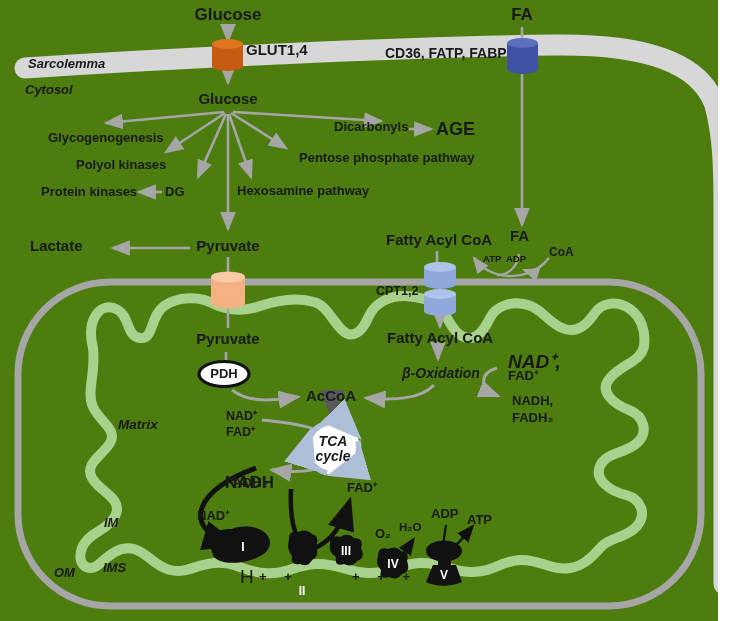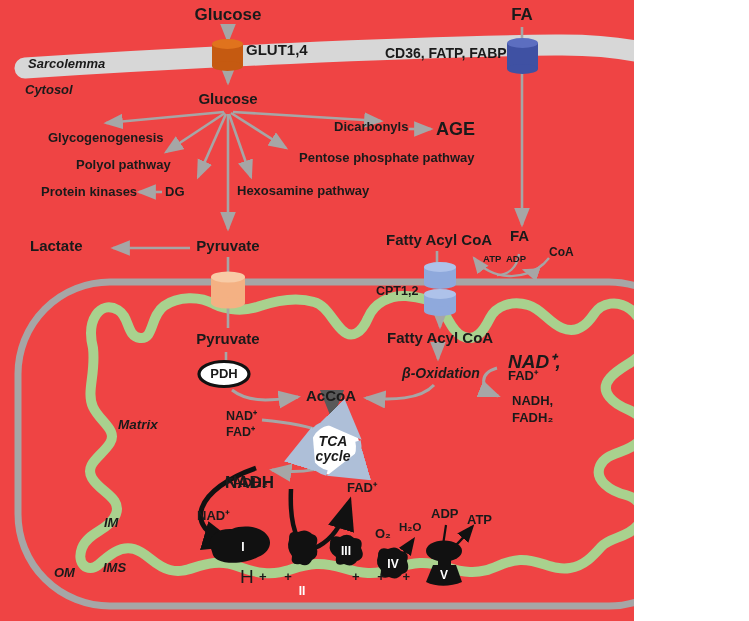--- a/index.html
+++ b/index.html
@@ -1,16 +1,16 @@
 <!DOCTYPE html>
 <html><head>
 <meta charset="utf-8">
 <style>
   html,body{margin:0;padding:0;background:#fff;}
-  #fig{position:relative;width:634px;height:621px;background:#ef4444;overflow:hidden;
+  #fig{position:relative;width:718px;height:621px;background:#4d7c0f;overflow:hidden;
        font-family:"Liberation Sans",sans-serif;}
   #fig svg{position:absolute;left:0;top:0;}
   .lbl{position:absolute;font-weight:bold;white-space:nowrap;color:#1a1a1a;line-height:1.05;}
   .it{font-style:italic;}
   .ctr{transform:translateX(-50%);}
   .wlbl{position:absolute;font-weight:bold;color:#fff;transform:translate(-50%,-50%);}
   .plus{letter-spacing:7px;}
 </style>
 </head>
 <body>
@@ -141,21 +141,21 @@
 
 <div class="lbl ctr" style="left:228px;top:6px;font-size:17px;">Glucose</div>
 <div class="lbl ctr" style="left:522px;top:6px;font-size:17px;">FA</div>
 <div class="lbl" style="left:246px;top:42px;font-size:15px;">GLUT1,4</div>
 <div class="lbl" style="left:385px;top:46px;font-size:14px;">CD36, FATP, FABP</div>
 <div class="lbl it" style="left:28px;top:57px;font-size:13px;">Sarcolemma</div>
 <div class="lbl it" style="left:25px;top:83px;font-size:13px;">Cytosol</div>
 
 <div class="lbl ctr" style="left:228px;top:91px;font-size:15px;">Glucose</div>
 <div class="lbl" style="left:48px;top:131px;font-size:13px;">Glycogenogenesis</div>
-<div class="lbl" style="left:76px;top:158px;font-size:13px;">Polyol pathway</div>
+<div class="lbl" style="left:76px;top:158px;font-size:13px;">Polyol kinases</div>
 <div class="lbl" style="left:41px;top:185px;font-size:13px;">Protein kinases</div>
 <div class="lbl" style="left:165px;top:185px;font-size:13px;">DG</div>
 <div class="lbl" style="left:237px;top:184px;font-size:13px;">Hexosamine pathway</div>
 <div class="lbl" style="left:290px;top:151px;font-size:13px;padding-left:9px;">Pentose phosphate pathway</div>
 <div class="lbl" style="left:334px;top:120px;font-size:13px;">Dicarbonyls</div>
 <div class="lbl" style="left:436px;top:120px;font-size:18px;">AGE</div>
 <div class="lbl" style="left:30px;top:238px;font-size:15px;">Lactate</div>
 <div class="lbl ctr" style="left:228px;top:238px;font-size:15px;">Pyruvate</div>
 <div class="lbl" style="left:386px;top:232px;font-size:15px;">Fatty Acyl CoA</div>
 <div class="lbl" style="left:510px;top:228px;font-size:15px;">FA</div>

